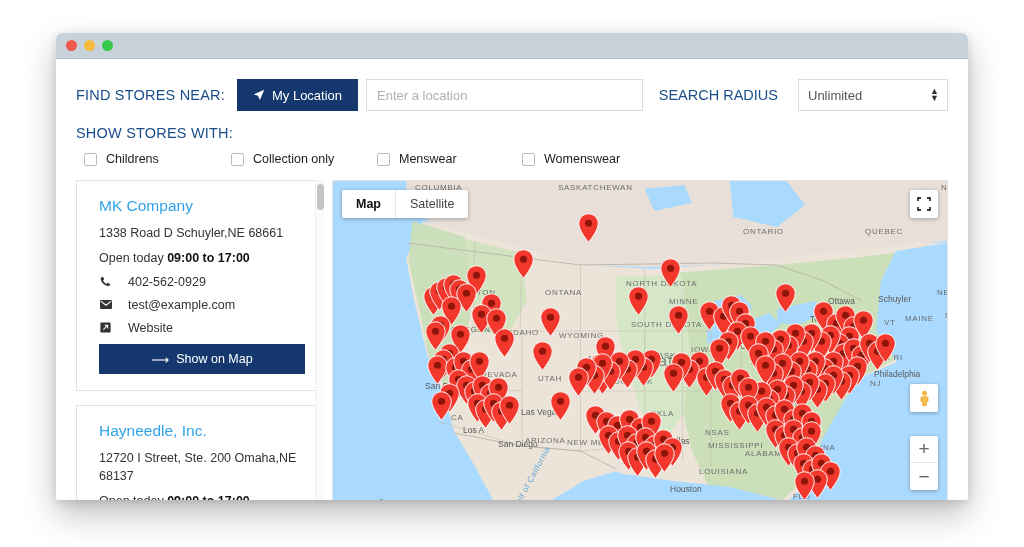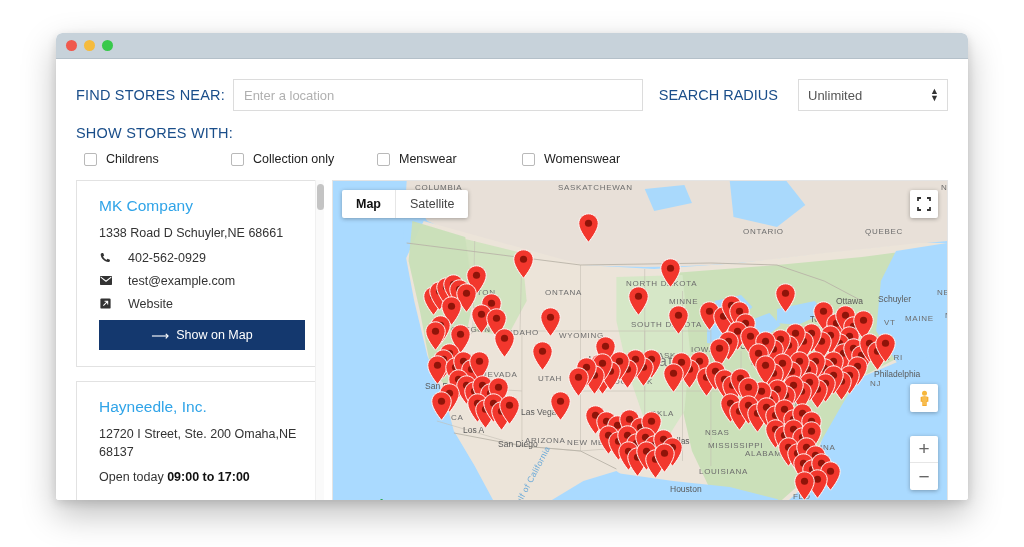--- a/index.html
+++ b/index.html
@@ -354,20 +354,28 @@
     <div class="dot green"></div>
   </div>
 
   <div class="page">
 
     <div class="filters">
 
       <div class="row1">
         <div class="field-label">FIND STORES NEAR:</div>
 
+        <button class="btn-mylocation">
+          <span class="nav-arrow">
+            <svg viewBox="0 0 16 16" width="12" height="12">
+              <path d="M15 1 L1 7.3 L6.6 9.1 L9.2 14.6 Z" fill="#ffffff"></path>
+            </svg>
+          </span>
+          <span>My Location</span>
+        </button>
 
         <input class="loc-input" type="text" placeholder="Enter a location" style="">
 
         <div class="radius-label">SEARCH RADIUS</div>
 
         <div class="select-wrap">
           <div class="radius-select">
             <span>Unlimited</span>
           </div>
           <div class="select-arrows">
@@ -398,20 +406,24 @@
       </div>
     </div>
 
     <div class="content">
 
       <div class="sidebar">
 
         <div class="card">
           <div class="card-title">MK Company</div>
           <div class="card-addr">1338 Road D Schuyler,NE 68661</div>
+          <div class="card-hours">
+            <span>Open today</span>
+            <b>09:00 to 17:00</b>
+          </div>
           <div class="card-line">
             <span class="mini-icon">
               <svg viewBox="0 0 16 16" width="11" height="11">
                   <path fill="#333" d="M3 1.5 C2 1.5 1 2.6 1 3.8 C1 9 6.8 14.7 12 14.7 C13.2 14.7 14.4 13.8 14.4 12.7 L14.4 11.3 L10.8 9.8 L9.4 11.5 C7.6 10.6 5.3 8.4 4.4 6.5 L6.1 5.1 L4.6 1.5 Z"></path>
                 </svg>
             </span>
             <span>402-562-0929</span>
           </div>
           <div class="card-line">
             <span class="mini-icon">
@@ -1203,21 +1215,21 @@
             <div class="maplabel" style="left: 410px; top: 46px;">ONTARIO</div>
             <div class="maplabel" style="left: 532px; top: 46px;">QUEBEC</div>
             <div class="maplabel" style="left: 115px; top: 107px;">SHINGTON</div>
             <div class="maplabel" style="left: 212px; top: 107px;">ONTANA</div>
             <div class="maplabel" style="left: 293px; top: 98px;">NORTH DAKOTA</div>
             <div class="maplabel" style="left: 336px; top: 116px;">MINNE</div>
             <div class="maplabel" style="left: 118px; top: 144px;">OREGON</div>
             <div class="maplabel" style="left: 177px; top: 147px;">IDAHO</div>
             <div class="maplabel" style="left: 226px; top: 150px;">WYOMING</div>
             <div class="maplabel" style="left: 298px; top: 139px;">SOUTH DAKOTA</div>
-            <div class="maplabel city" style="left: 495px; top: 115px; margin-left: 8px;">Ottawa</div>
+            <div class="maplabel city" style="left: 495px; top: 115px;">Ottawa</div>
             <div class="maplabel city" style="left: 545px; top: 113px;">Schuyler</div>
             <div class="maplabel" style="left: 604px; top: 107px;">NB</div>
             <div class="maplabel" style="left: 572px; top: 133px;">MAINE</div>
             <div class="maplabel" style="left: 612px; top: 130px;">NOVA SCO</div>
             <div class="maplabel city" style="left: 477px; top: 133px;">Toronto</div>
             <div class="maplabel" style="left: 551px; top: 137px;">VT</div>
             <div class="maplabel" style="left: 148px; top: 189px;">NEVADA</div>
             <div class="maplabel" style="left: 205px; top: 193px;">UTAH</div>
             <div class="maplabel" style="left: 358px; top: 164px;">IOWA</div>
             <div class="maplabel" style="left: 300px; top: 170px;">NEBRASKA</div>

